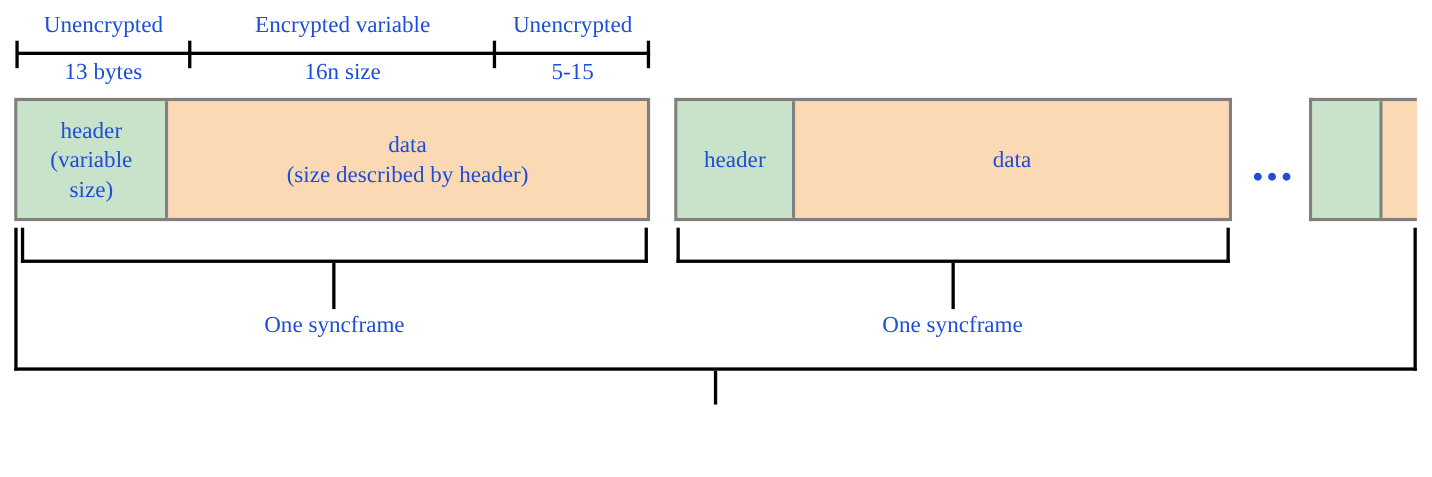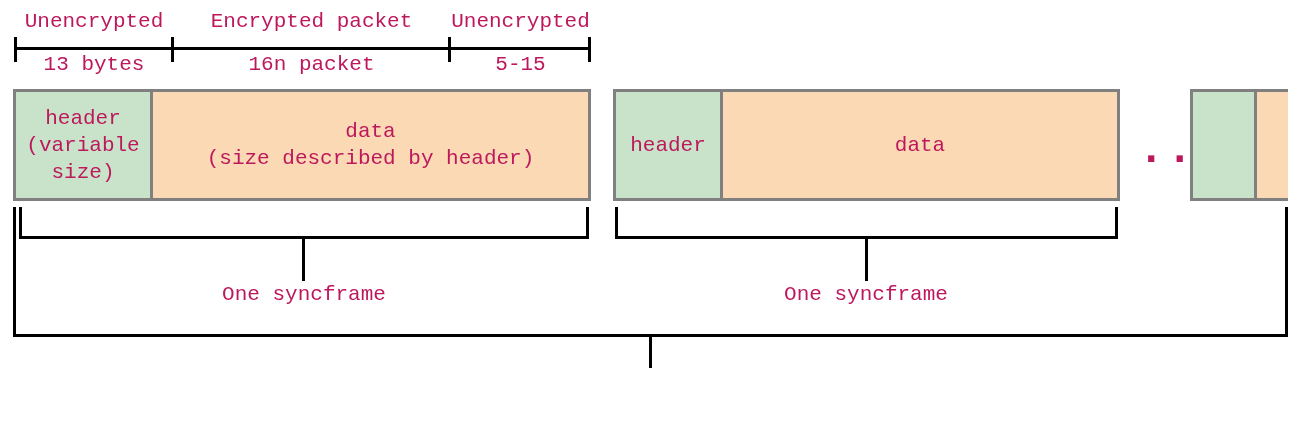--- a/index.html
+++ b/index.html
@@ -2,22 +2,22 @@
 <html style="--header-fill: #c8e3c9; --data-fill: #fad9b4; --box-border: #808080; --line: #000000;"><head>
 <meta charset="utf-8">
 <style>
   html, body { margin: 0; padding: 0; background: #ffffff; }
   #canvas {
     position: relative;
     width: 1302px;
     height: 368px;
     background: #ffffff;
     overflow: hidden;
-    font-family: Liberation Mono, monospace;
-    color: #be185d;
+    font-family: Liberation Serif, serif;
+    color: #1d4ed8;
   }
   .abs { position: absolute; }
   .lbl {
     font-size: 21px;
     line-height: 24px;
     text-align: center;
     white-space: nowrap;
   }
   
   .ruler-line {
@@ -76,31 +76,31 @@
     white-space: nowrap;
   }
 </style>
 </head>
 <body>
 
 <div id="canvas">
 
   <div>
     <span class="abs lbl" style="left:15px;  top:10px; width:158px;">Unencrypted</span>
-    <span class="abs lbl" style="left:173px; top:10px; width:277px;">Encrypted packet</span>
+    <span class="abs lbl" style="left:173px; top:10px; width:277px;">Encrypted variable</span>
     <span class="abs lbl" style="left:450px; top:10px; width:141px;">Unencrypted</span>
 
     <div class="abs ruler-line" style="left:15px; top:47px; width:576px;"></div>
     <div class="abs ruler-tick" style="left:14px;  top:37px;"></div>
     <div class="abs ruler-tick" style="left:171px; top:37px;"></div>
     <div class="abs ruler-tick" style="left:448px; top:37px;"></div>
     <div class="abs ruler-tick" style="left:588px; top:37px;"></div>
 
     <span class="abs lbl" style="left:15px;  top:53px; width:158px;">13 bytes</span>
-    <span class="abs lbl" style="left:173px; top:53px; width:277px;">16n packet</span>
+    <span class="abs lbl" style="left:173px; top:53px; width:277px;">16n size</span>
     <span class="abs lbl" style="left:450px; top:53px; width:141px;">5-15</span>
   </div>
 
   <div class="abs frame-box" style="left:13px; top:89px; width:578px;">
     <div class="cell header-cell" style="width:134px;">header
 (variable
 size)</div>
     <div class="cell data-cell">data
 (size described by header)</div>
   </div>

